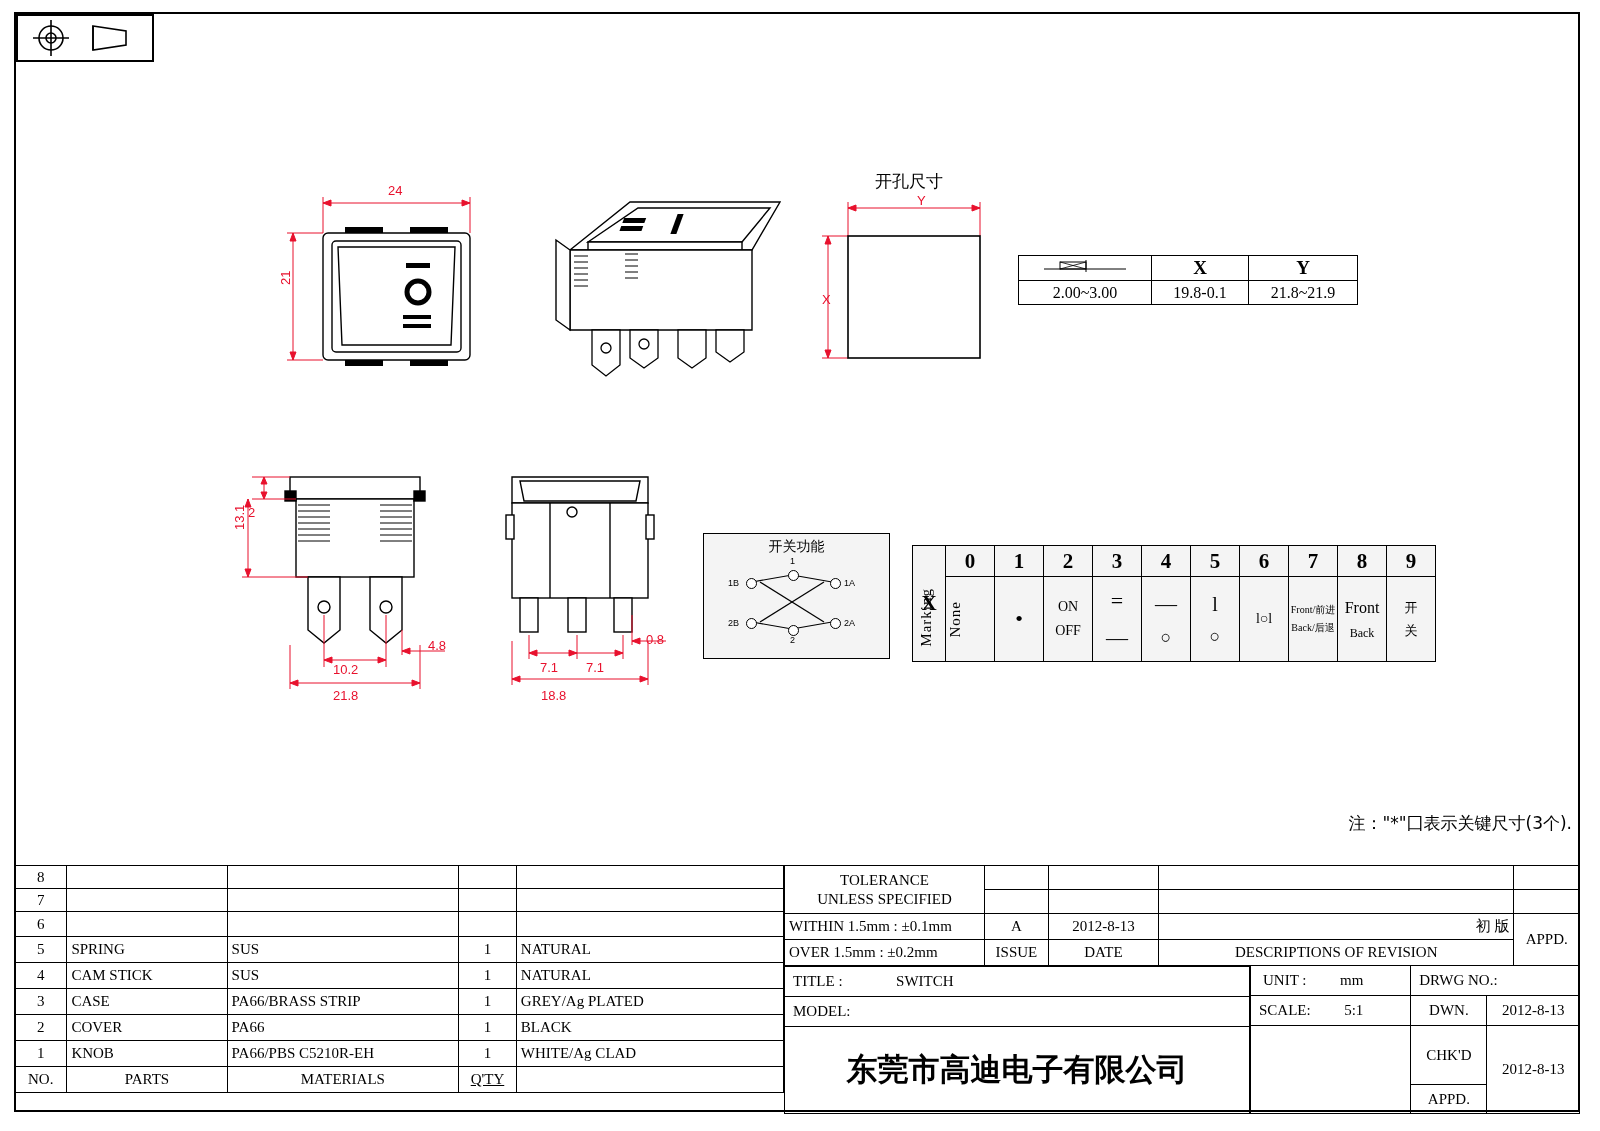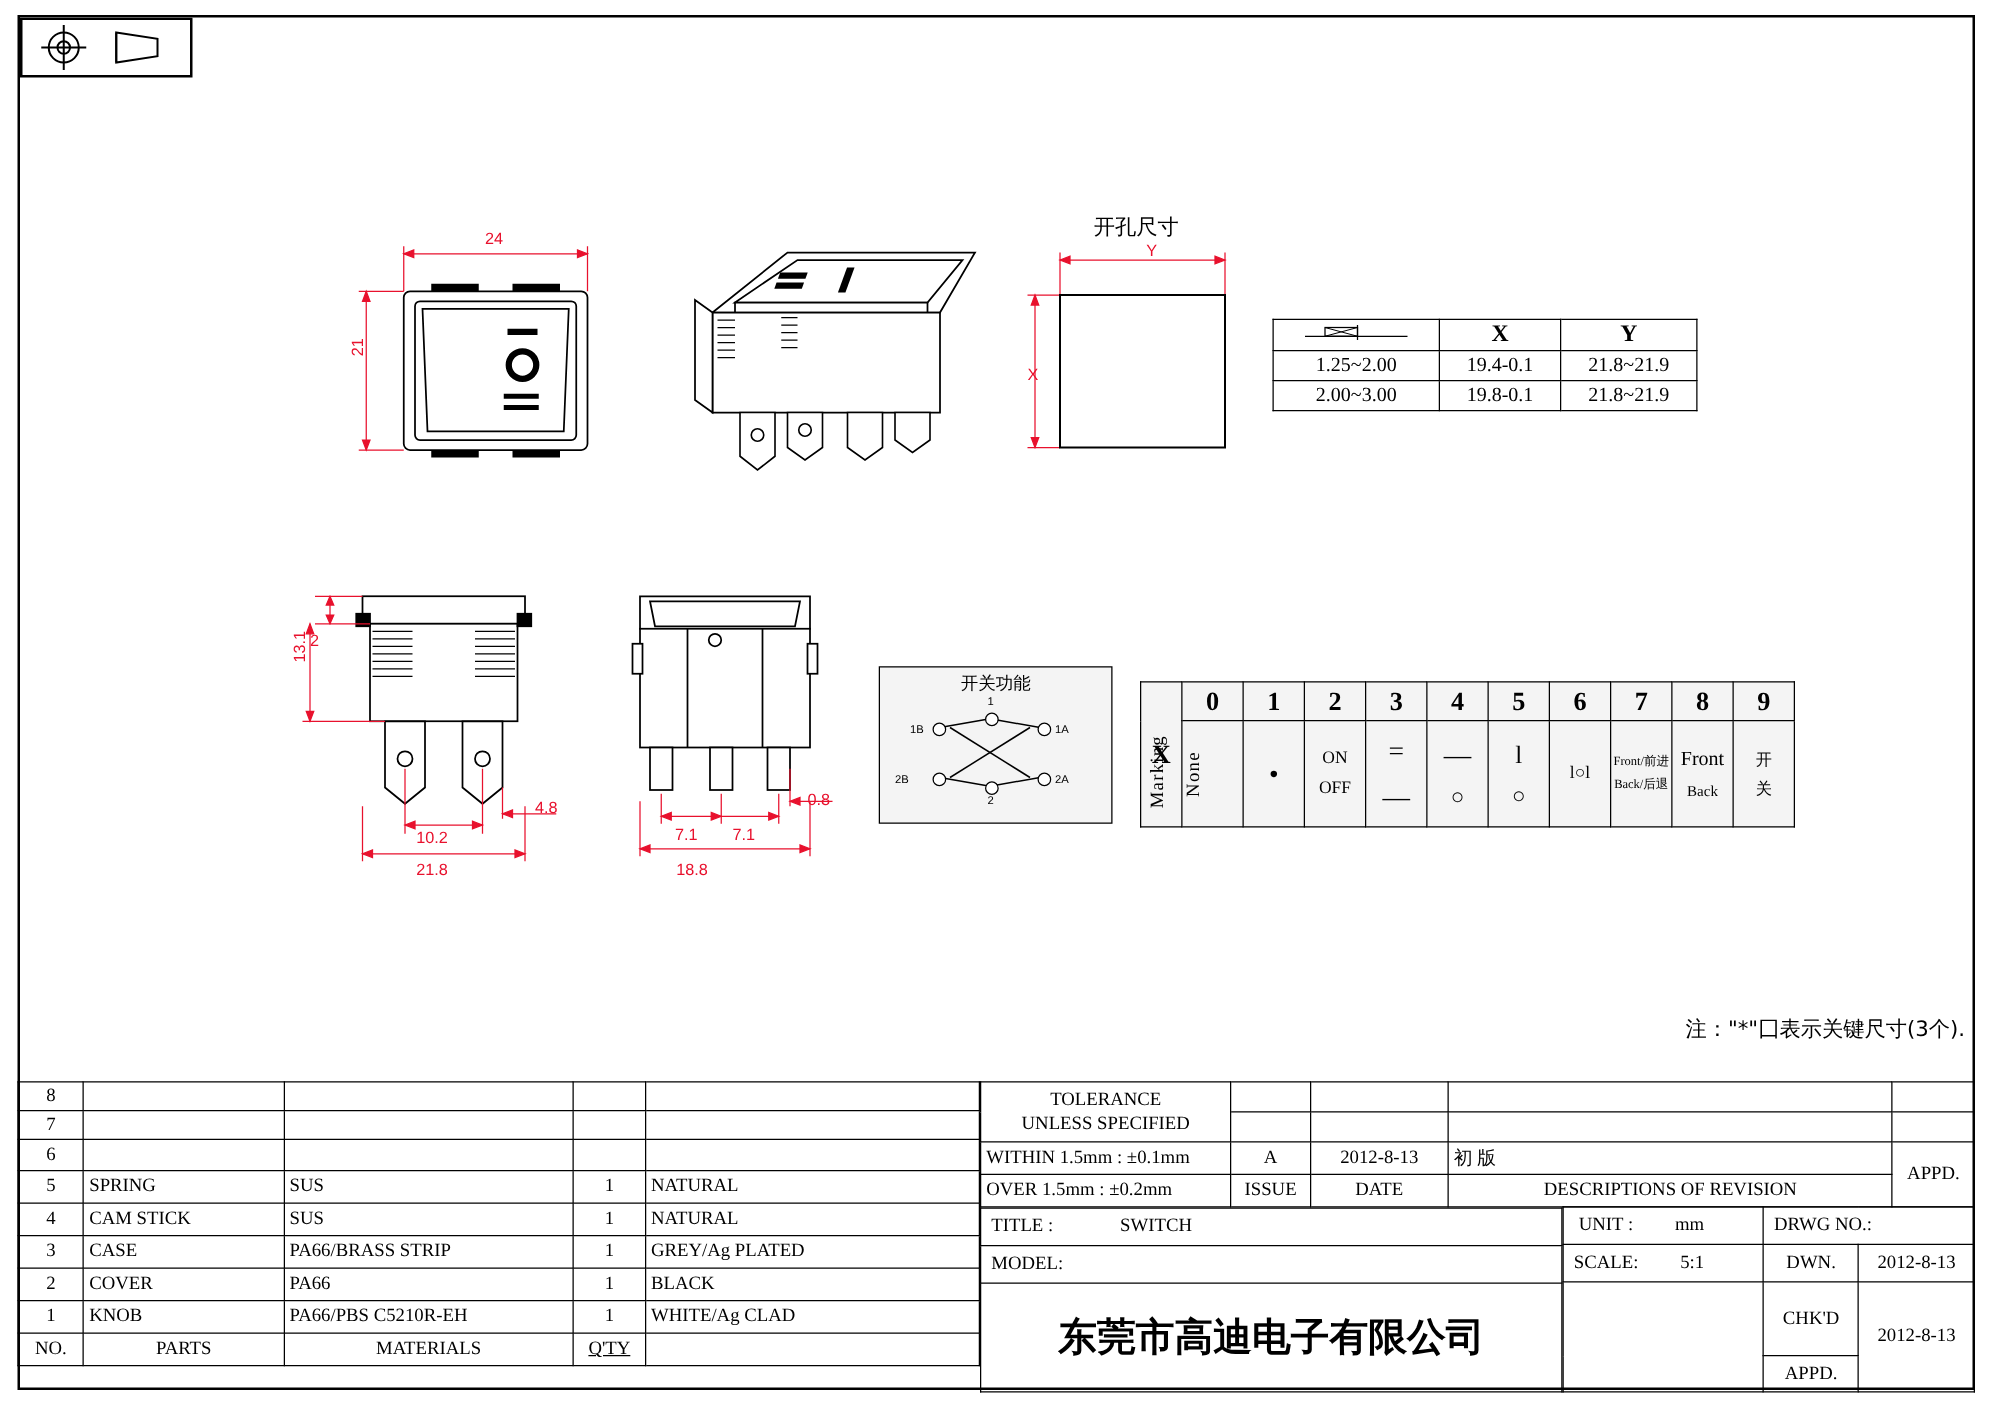--- a/index.html
+++ b/index.html
@@ -164,25 +164,20 @@
           <line x1="18" y1="4" x2="44" y2="11" stroke="#000" stroke-width="0.8"></line>
           <line x1="18" y1="11" x2="44" y2="4" stroke="#000" stroke-width="0.8"></line>
           <line x1="2" y1="11" x2="84" y2="11" stroke="#000" stroke-width="1"></line>
           <line x1="44" y1="2" x2="44" y2="14" stroke="#000" stroke-width="1"></line>
         </svg>
       </td>
       <td class="hdr" style="width:84px;">X</td>
       <td class="hdr" style="width:96px;">Y</td>
     </tr>
     <tr>
-      <td>1.25~2.00</td>
-      <td>19.4-0.1</td>
-      <td>21.8~21.9</td>
-    </tr>
-    <tr>
       <td>2.00~3.00</td>
       <td>19.8-0.1</td>
       <td>21.8~21.9</td>
     </tr>
   </tbody>
     </table>
 
   <div>
     <svg width="290" height="250" style="position:absolute;left:230px;top:455px;">
 
@@ -299,21 +294,21 @@
     </svg>
     <div class="node" style="left:42px;top:44px;"></div>
     <div class="node" style="left:84px;top:36px;"></div>
     <div class="node" style="left:126px;top:44px;"></div>
     <div class="node" style="left:42px;top:84px;"></div>
     <div class="node" style="left:84px;top:91px;"></div>
     <div class="node" style="left:126px;top:84px;"></div>
     <div class="nlbl" style="left:24px;top:44px;">1B</div>
     <div class="nlbl" style="left:86px;top:22px;">1</div>
     <div class="nlbl" style="left:140px;top:44px;">1A</div>
-    <div class="nlbl" style="left:12px;top:84px;">2B</div>
+    <div class="nlbl" style="left:24px;top:84px;">2B</div>
     <div class="nlbl" style="left:86px;top:101px;">2</div>
     <div class="nlbl" style="left:140px;top:84px;">2A</div>
   </div>
 
   <table class="tbl" id="marktable">
     <tbody>
         <tr class="numrow">
       <td rowspan="2" style="width:30px;">X</td>
       <td>0</td>
       <td>1</td>
@@ -456,21 +451,21 @@
       <tr style="height:24px;">
         <td></td>
         <td></td>
         <td></td>
         <td></td>
       </tr>
       <tr style="height:26px;">
         <td>WITHIN 1.5mm : ±0.1mm</td>
         <td style="text-align:center;">A</td>
         <td style="text-align:center;">2012-8-13</td>
-        <td class="cn" style="text-align:left;">初 版</td>
+        <td class="cn" style="text-align:right;">初 版</td>
         <td rowspan="2" style="text-align:center;vertical-align:middle;">APPD.</td>
       </tr>
       <tr style="height:26px;">
         <td>OVER 1.5mm : ±0.2mm</td>
         <td style="text-align:center;">ISSUE</td>
         <td style="text-align:center;">DATE</td>
         <td style="text-align:center;">DESCRIPTIONS OF REVISION</td>
       </tr>
     </tbody>
       </table>

